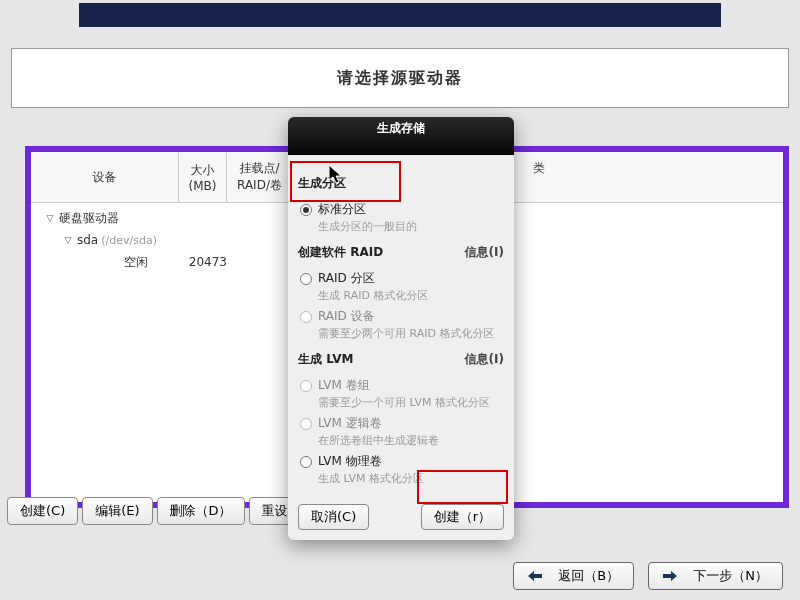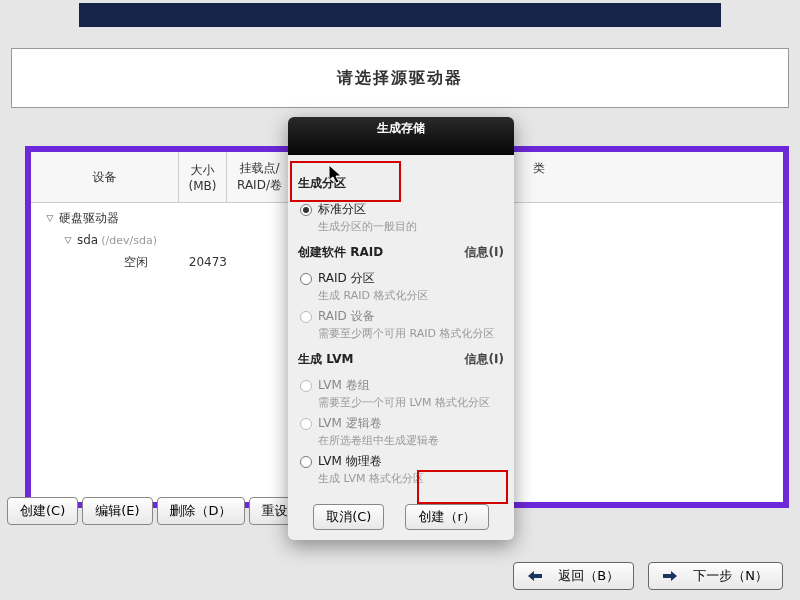--- a/index.html
+++ b/index.html
@@ -43,21 +43,21 @@
     .dlg-body { padding: 4px 10px 8px 10px; }
     .section-hdr { display: flex; justify-content: space-between; font-weight: bold; color: #222; margin-top: 10px; margin-bottom: 6px; }
     .section-hdr:first-child { margin-top: 16px; }
     .info-link { font-weight: bold; color: #444; }
     .radio-row { display: flex; align-items: center; gap: 6px; padding: 3px 0 1px 2px; color: #222; }
     .radio-row.disabled { color: #888; }
     .radio { width: 12px; height: 12px; border: 1px solid #777; border-radius: 50%; display: inline-flex; align-items: center; justify-content: center; background: #fff; }
     .radio.disabled { border-color: #bbb; }
     .radio.checked::after { content: ""; width: 6px; height: 6px; border-radius: 50%; background: #333; }
     .sub { color: #999; font-size: 11px; padding-left: 20px; margin-bottom: 2px; }
-    .dlg-actions { display: flex; justify-content: center; gap: 21px; padding: 8px 10px 10px; }
+    .dlg-actions { display: flex; justify-content: space-between; gap: 21px; padding: 8px 10px 10px; }
     .dlg-btn { height: 26px; padding: 0 12px; border: 1px solid #888; border-radius: 4px; background: linear-gradient(#fdfdfd,#e8e8e8); font-size: 13px; cursor: pointer; }
 
     .hl-red { position: absolute; border: 2px solid #d40000; pointer-events: none; }
     .hl-radio { left: 290px; top: 161px; width: 111px; height: 41px; } 
     
     .cursor { position: absolute; left: 329px; top: 165px; pointer-events: none; }
   </style>
 </head>
 <body>
 

